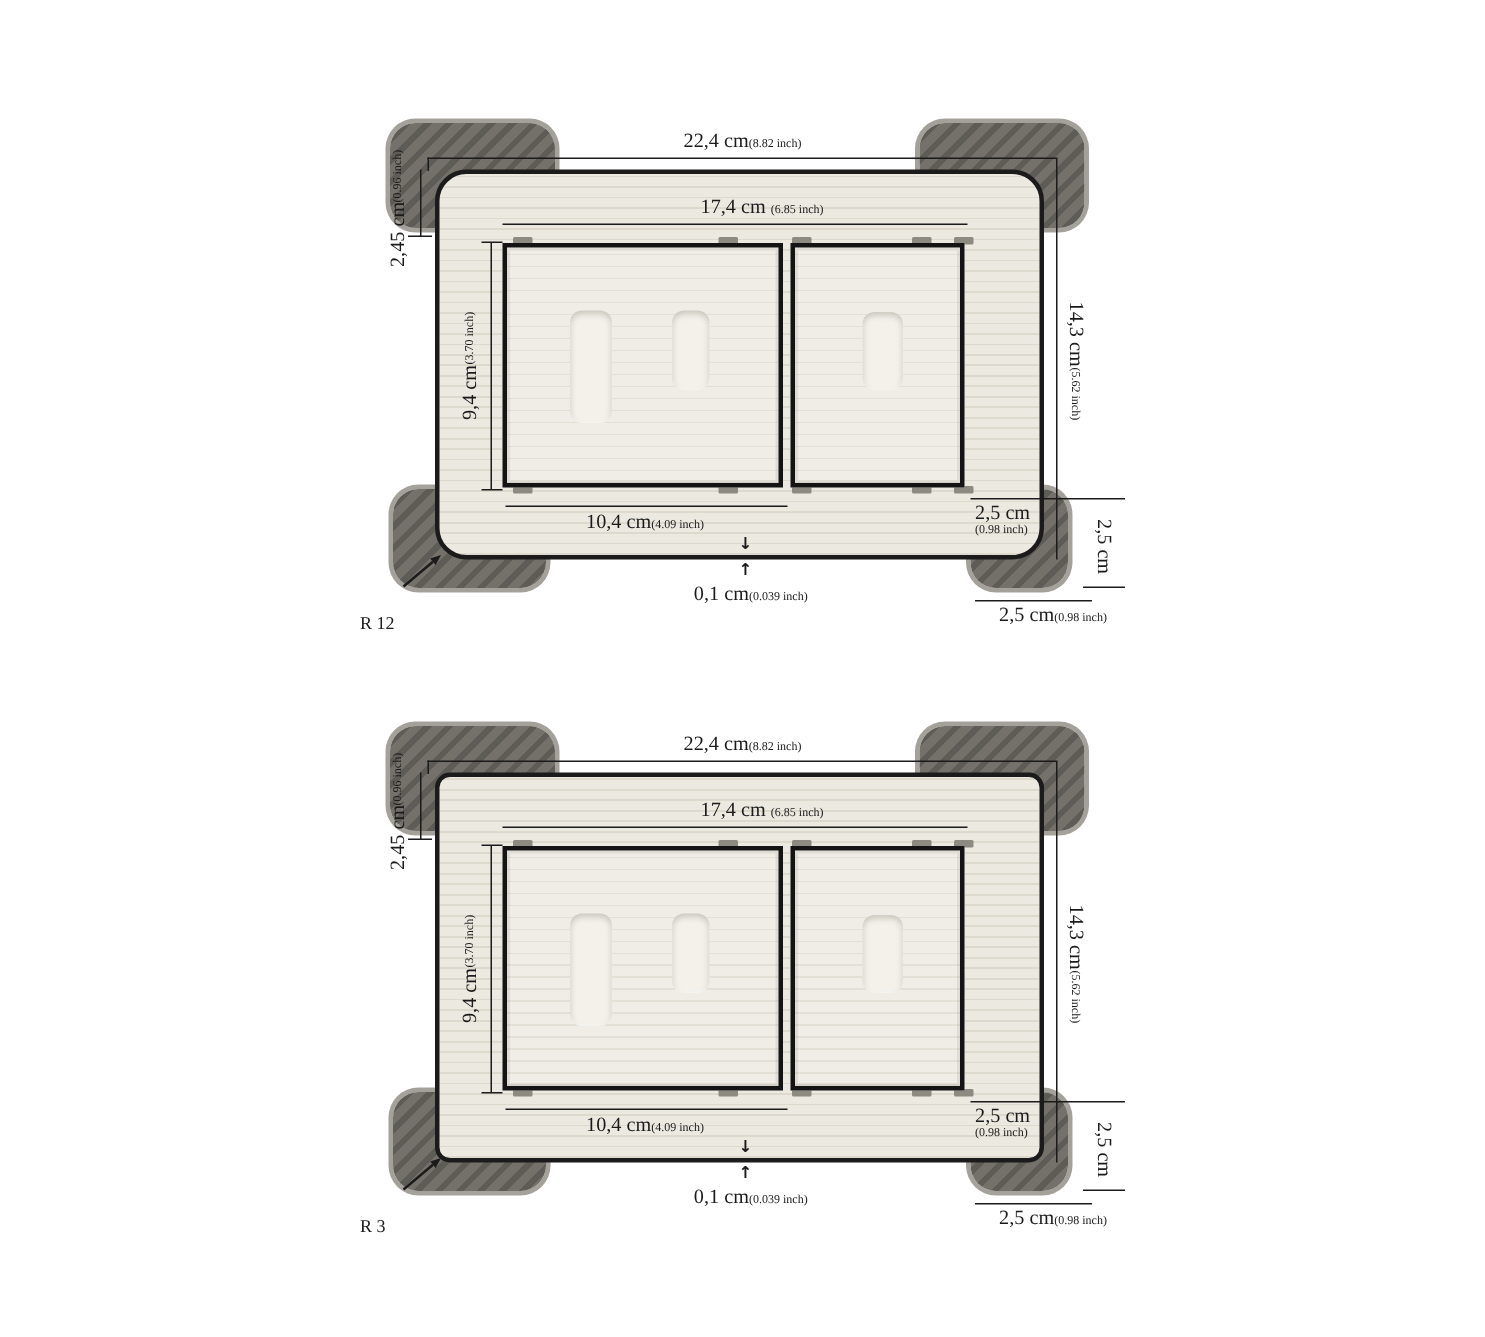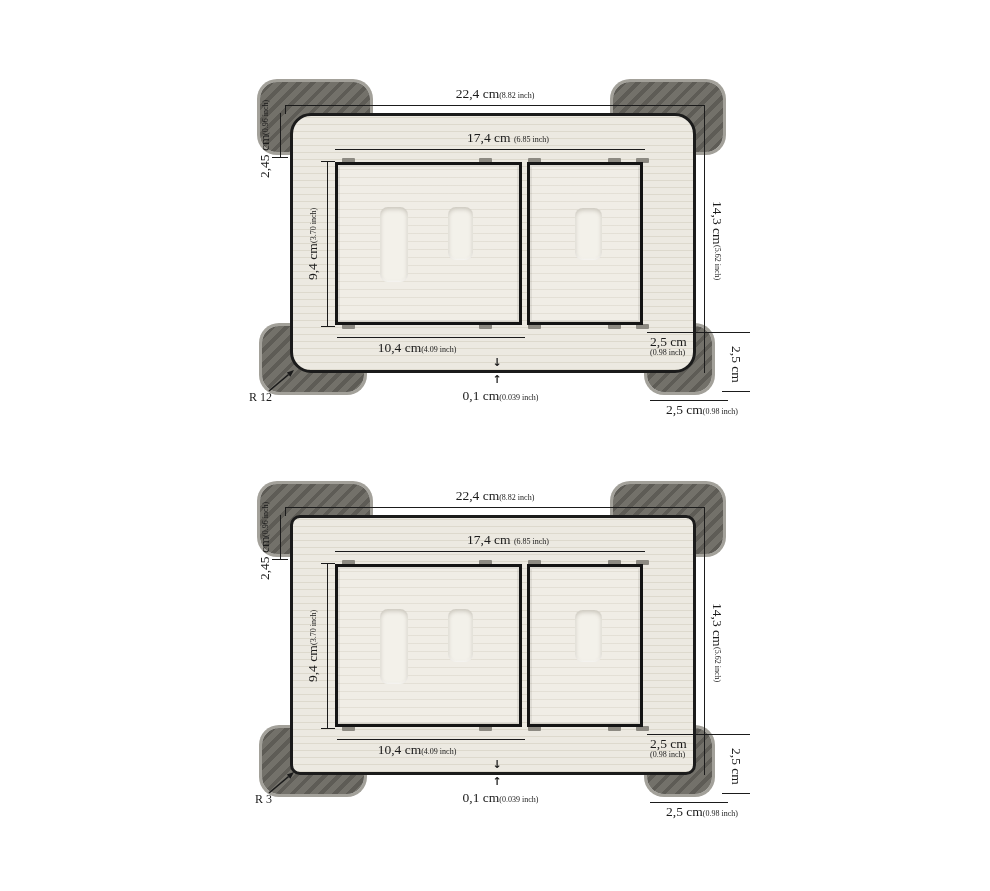--- a/index.html
+++ b/index.html
@@ -67,27 +67,27 @@
   .dim{position:absolute;z-index:7;font-size:13.5px;white-space:nowrap;color:var(--ink)}
   .dim .in{font-size:8px}
   .hc{text-align:center}
   .vup{writing-mode:vertical-rl;transform:rotate(180deg);display:flex;align-items:center;justify-content:center}
   .vdn{writing-mode:vertical-rl;display:flex;align-items:center;justify-content:center}
   .lbl-outerw{left:155px;top:6px;width:200px}
   .lbl-innerw{left:168px;top:50px;width:200px}
   .lbl-edgeh{left:12px;top:10px;width:26px;height:98px}
   .lbl-innerh{left:60px;top:108px;width:26px;height:112px}
   .lbl-outerh{left:465px;top:58px;width:24px;height:205px}
-  .lbl-bottomw{left:77px;top:260px;width:200px}
+  .lbl-bottomw{left:90px;top:260px;width:200px}
   .lbl-corner{left:410px;top:255px;width:84px;line-height:1.05}
   .lbl-corner .in{display:block}
   .lbl-side{left:484px;top:258px;width:24px;height:52px}
   .lbl-bottominset{left:416px;top:322px;width:92px}
   .lbl-lip{left:188px;top:308px;width:145px}
-  .lbl-radius{left:0px;top:310px;width:32px;font-size:12px;text-align:right}
+  .lbl-radius{left:0px;top:328px;width:32px;font-size:12px;text-align:left}
   .tiny-arrow{position:absolute;z-index:7;left:250px;width:14px;font-family:"DejaVu Sans",sans-serif;
               font-size:11px;font-weight:bold;text-align:center;color:var(--ink);line-height:1}
   .arr-down{top:277px}
   .arr-up{top:294px}
   .r-arrow{position:absolute;z-index:7;left:27px;top:287px;width:30px;height:26px}
   .r-arrow path{stroke:var(--ink);stroke-width:1.6px;fill:none}
   .r-arrow polygon{fill:var(--ink)}
 </style>
 </head>
 <body>

